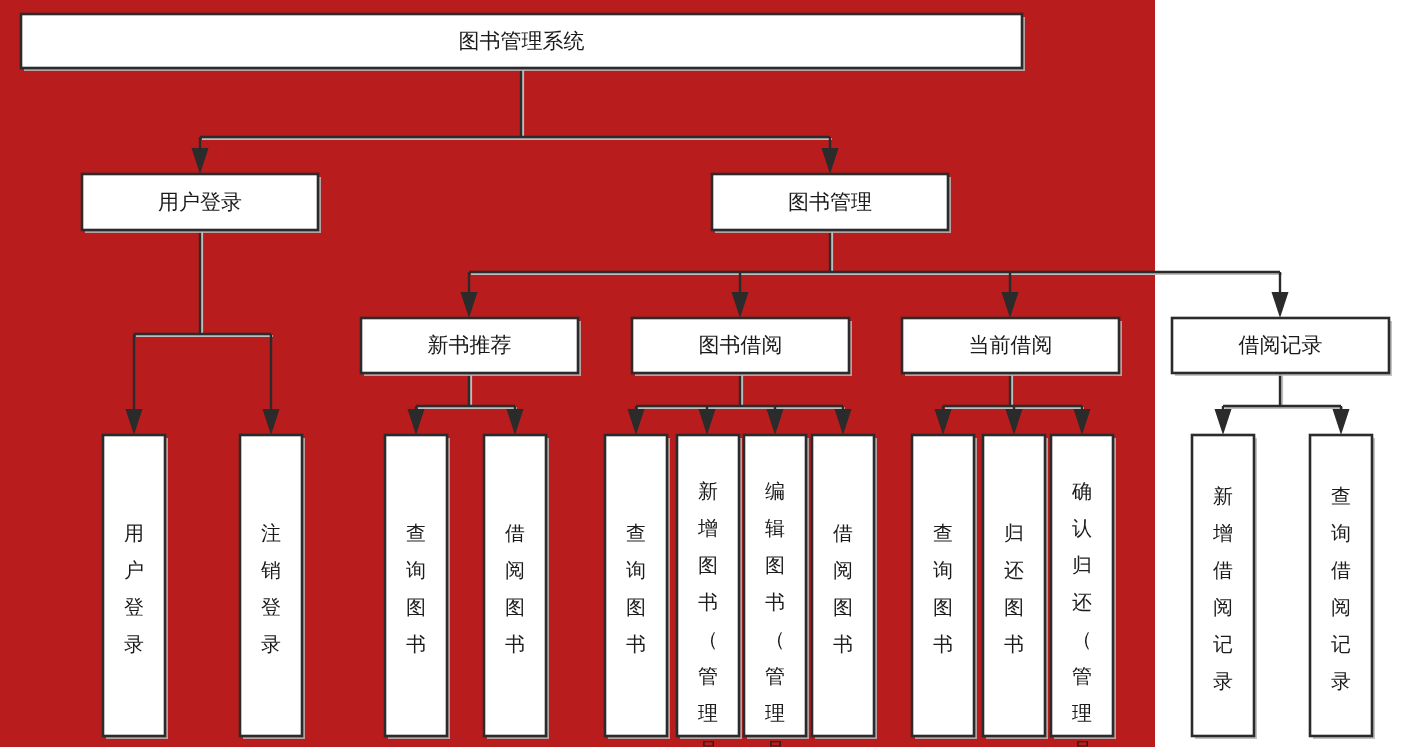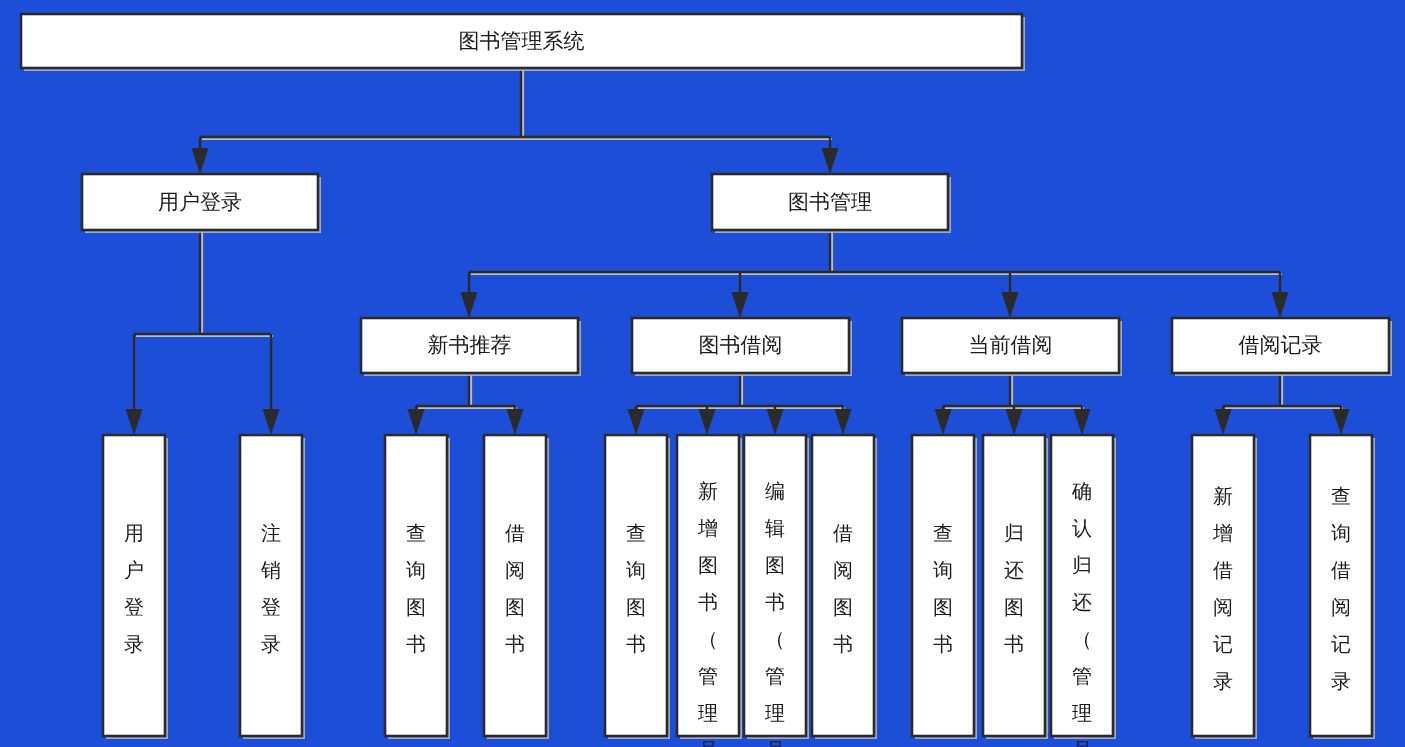--- a/index.html
+++ b/index.html
@@ -10,23 +10,23 @@
   }
   body {
     width: 1405px;
     height: 747px;
     font-family: "Liberation Sans", "DejaVu Sans", sans-serif;
     overflow: hidden;
     position: relative;
   }
   #diagram-root {
     position: relative;
-    width: 1405px;
+    width: 1155px;
     height: 747px;
-    background: #1d4ed8;
+    background: #b91c1c;
   }
   svg#flow {
     position: absolute;
     top: 0;
     left: 0;
     width: 1405px;
     height: 747px;
     display: block;
   }
   .node-box {

